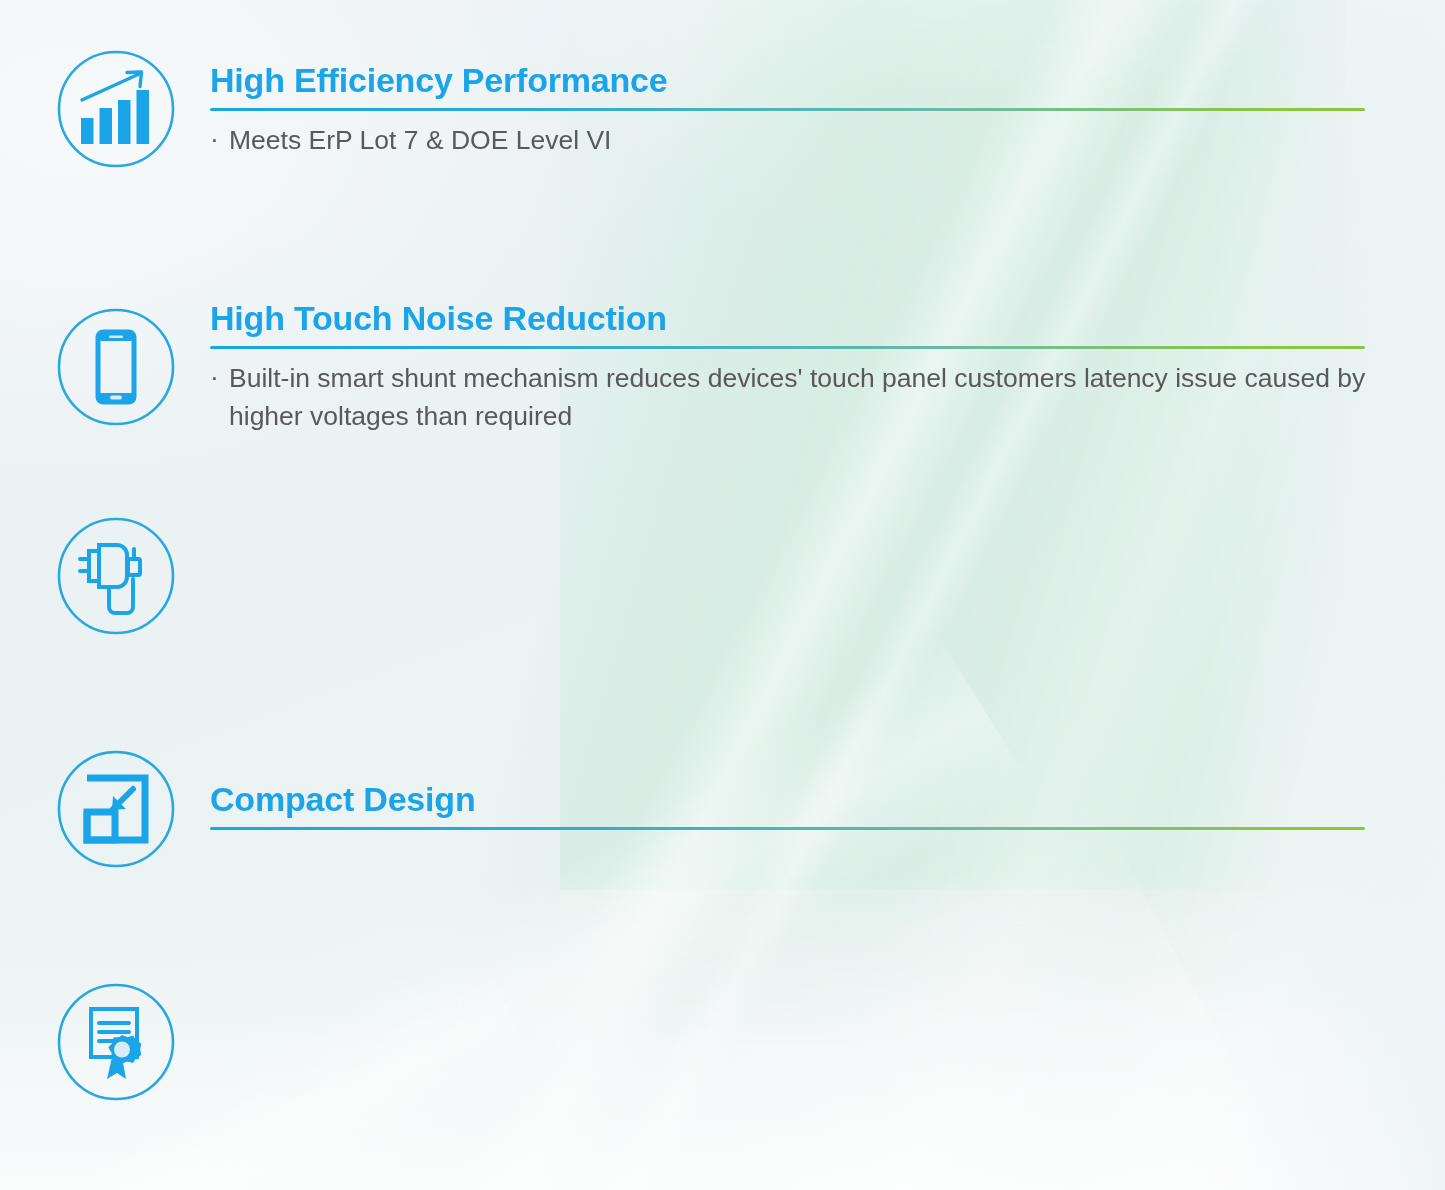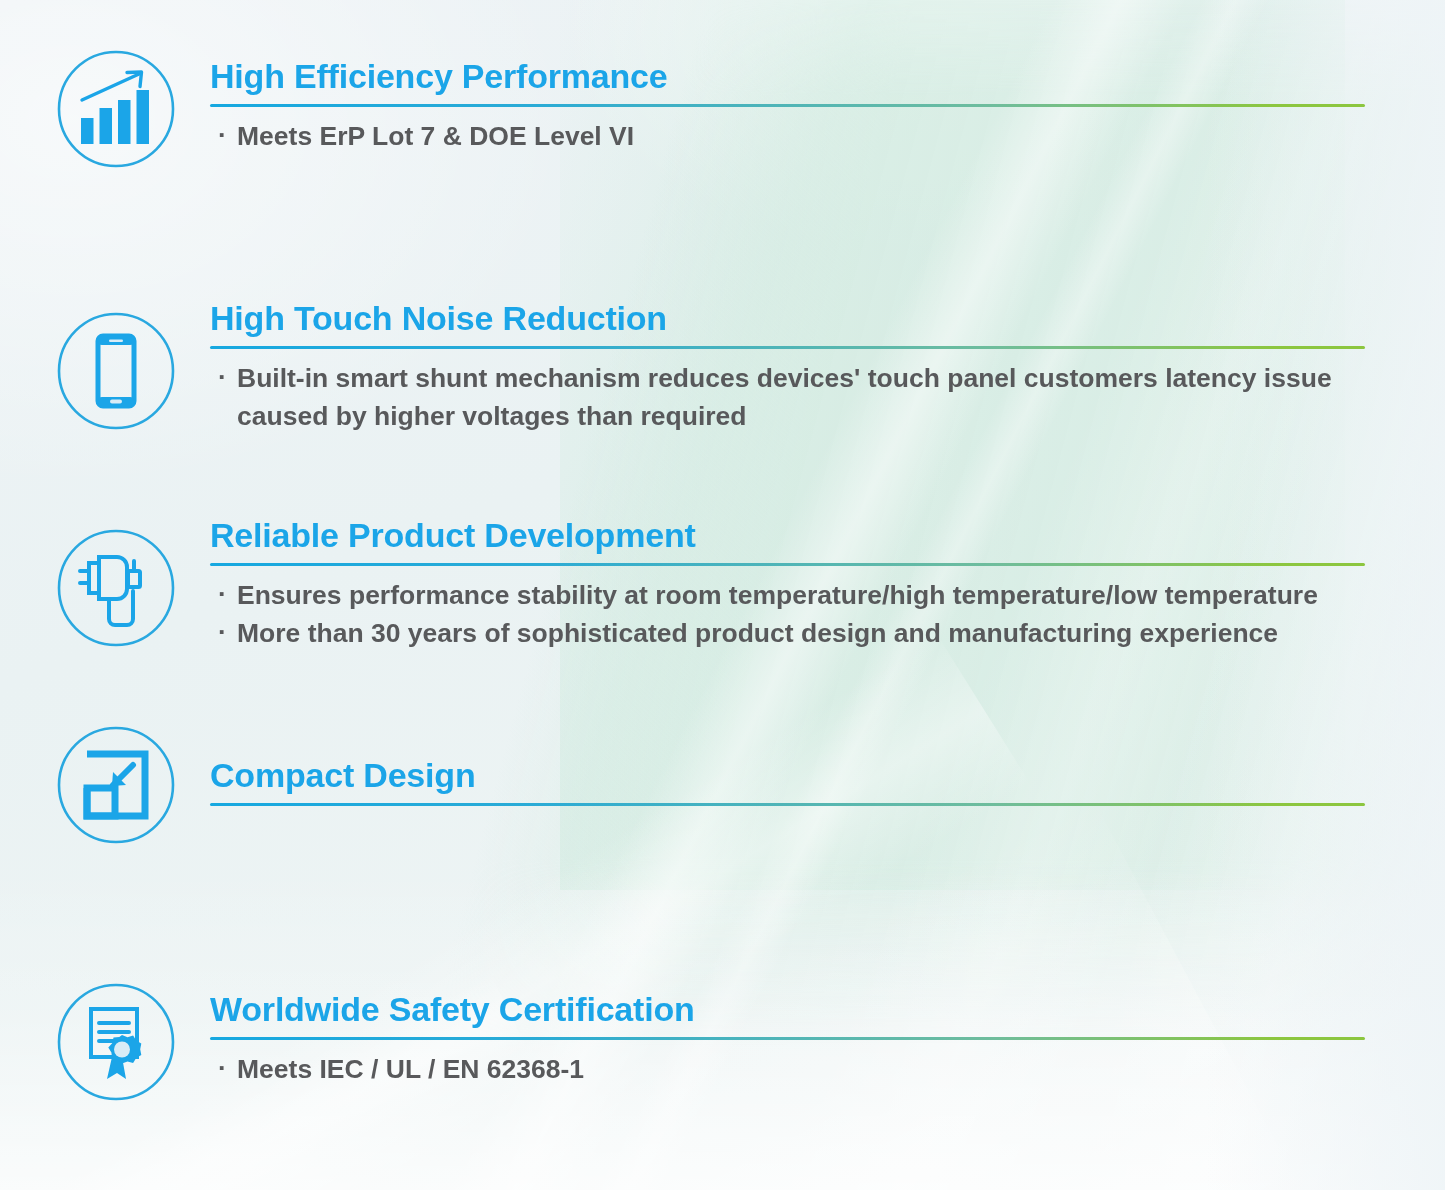--- a/index.html
+++ b/index.html
@@ -115,23 +115,22 @@
   .divider {
     height: 3px;
     width: 1155px;
     border: 0;
     margin: 0 0 10px 0;
     background: linear-gradient(to right, #16a8e0 0%, #2aabd6 28%, #6fbd9c 68%, #8cc63f 92%, #8cc63f 100%);
     border-radius: 2px;
   }
   .bullet-list {
     list-style: none;
-    margin: 8px;
+    margin: 0;
     padding: 0;
-    font-weight: bold;
   }
   .bullet-list li {
     color: #58595b;
     font-size: 26.5px;
     line-height: 38px;
     margin: 0;
     padding-left: 19px;
     position: relative;
     text-indent: 0;
   }
@@ -141,21 +140,21 @@
     left: 0;
     top: -1px;
     color: #58595b;
     font-size: 26.5px;
   }
 
   
   #feature-0 { top: 48px; }
   #feature-1 { top: 298px; }
   #feature-2 { top: 515px; }
-  #feature-3 { top: 724px; }
+  #feature-3 { top: 748px; }
   #feature-4 { top: 981px; }
 </style>
 </head>
 <body>
 
 <div id="page">
 
   <div class="bg-layer bg-base"></div>
   <div class="bg-green2"></div>
   <div class="bg-layer bg-green"></div>
@@ -221,28 +220,20 @@
 
           <rect x="34" y="36" width="10" height="30" fill="none" stroke="#1ba5e8" stroke-width="4"></rect>
           <path d="M34 44 h-9 M34 56 h-9" stroke="#1ba5e8" stroke-width="4" stroke-linecap="round" fill="none"></path>
 
           <path d="M54 72 v20 a6 6 0 0 0 6 6 h12 a6 6 0 0 0 6 -6 v-28" fill="none" stroke="#1ba5e8" stroke-width="4" stroke-linecap="round"></path>
 
           <rect x="73" y="44" width="12" height="16" rx="1.5" fill="none" stroke="#1ba5e8" stroke-width="4"></rect>
           <path d="M79 44 v-10" stroke="#1ba5e8" stroke-width="4" stroke-linecap="round" fill="none"></path>
         </svg>
       </div>
-      <div class="feature-body">
-        <h2 class="feature-title">Reliable Product Development</h2>
-        <div class="divider"></div>
-        <ul class="bullet-list">
-          <li>Ensures performance stability at room temperature/high temperature/low temperature</li>
-          <li>More than 30 years of sophisticated product  design and manufacturing experience</li>
-        </ul>
-      </div>
     </div>
 
     <div class="feature" id="feature-3">
       <div class="icon-wrap">
         <svg class="icon-circle" viewBox="0 0 122 122">
           <circle cx="61" cy="61" r="57" fill="none" stroke="#29a8e0" stroke-width="2.6"></circle>
 
           <path d="M32 30 h58 v62 h-58 v-28" fill="none" stroke="#1ba5e8" stroke-width="7"></path>
 
           <rect x="32" y="64" width="28" height="28" fill="none" stroke="#1ba5e8" stroke-width="7"></rect>
@@ -264,23 +255,16 @@
 
           <path d="M36 28 h46 v48 h-46 z" fill="none" stroke="#1ba5e8" stroke-width="4"></path>
           <path d="M44 42 h30 M44 51 h30 M44 60 h22" stroke="#1ba5e8" stroke-width="4" stroke-linecap="round" fill="none"></path>
 
           <path d="M57 76 l-5 22 l10 -6 l9 6 l-4 -22 z" fill="#1ba5e8"></path>
 
           <path d="M67 54 l5.5 2.2 l5.6 -1.6 l3.1 5 l5.1 2.9 l-1.1 5.8 l1.1 5.8 l-5.1 2.9 l-3.1 5 l-5.6 -1.6 l-5.5 2.2 l-4.2 -4.1 l-5.7 -1.2 l-0.7 -5.8 l-3.1 -5 l3.9 -4.3 l1.3 -5.7 l5.8 -0.5 z" fill="#1ba5e8"></path>
           <circle cx="67" cy="68.5" r="8" fill="#d9ecf6"></circle>
         </svg>
       </div>
-      <div class="feature-body">
-        <h2 class="feature-title">Worldwide Safety Certification</h2>
-        <div class="divider"></div>
-        <ul class="bullet-list">
-          <li>Meets IEC / UL / EN 62368-1</li>
-        </ul>
-      </div>
     </div>
 
   </div>
 </div>
 
 </body></html>

